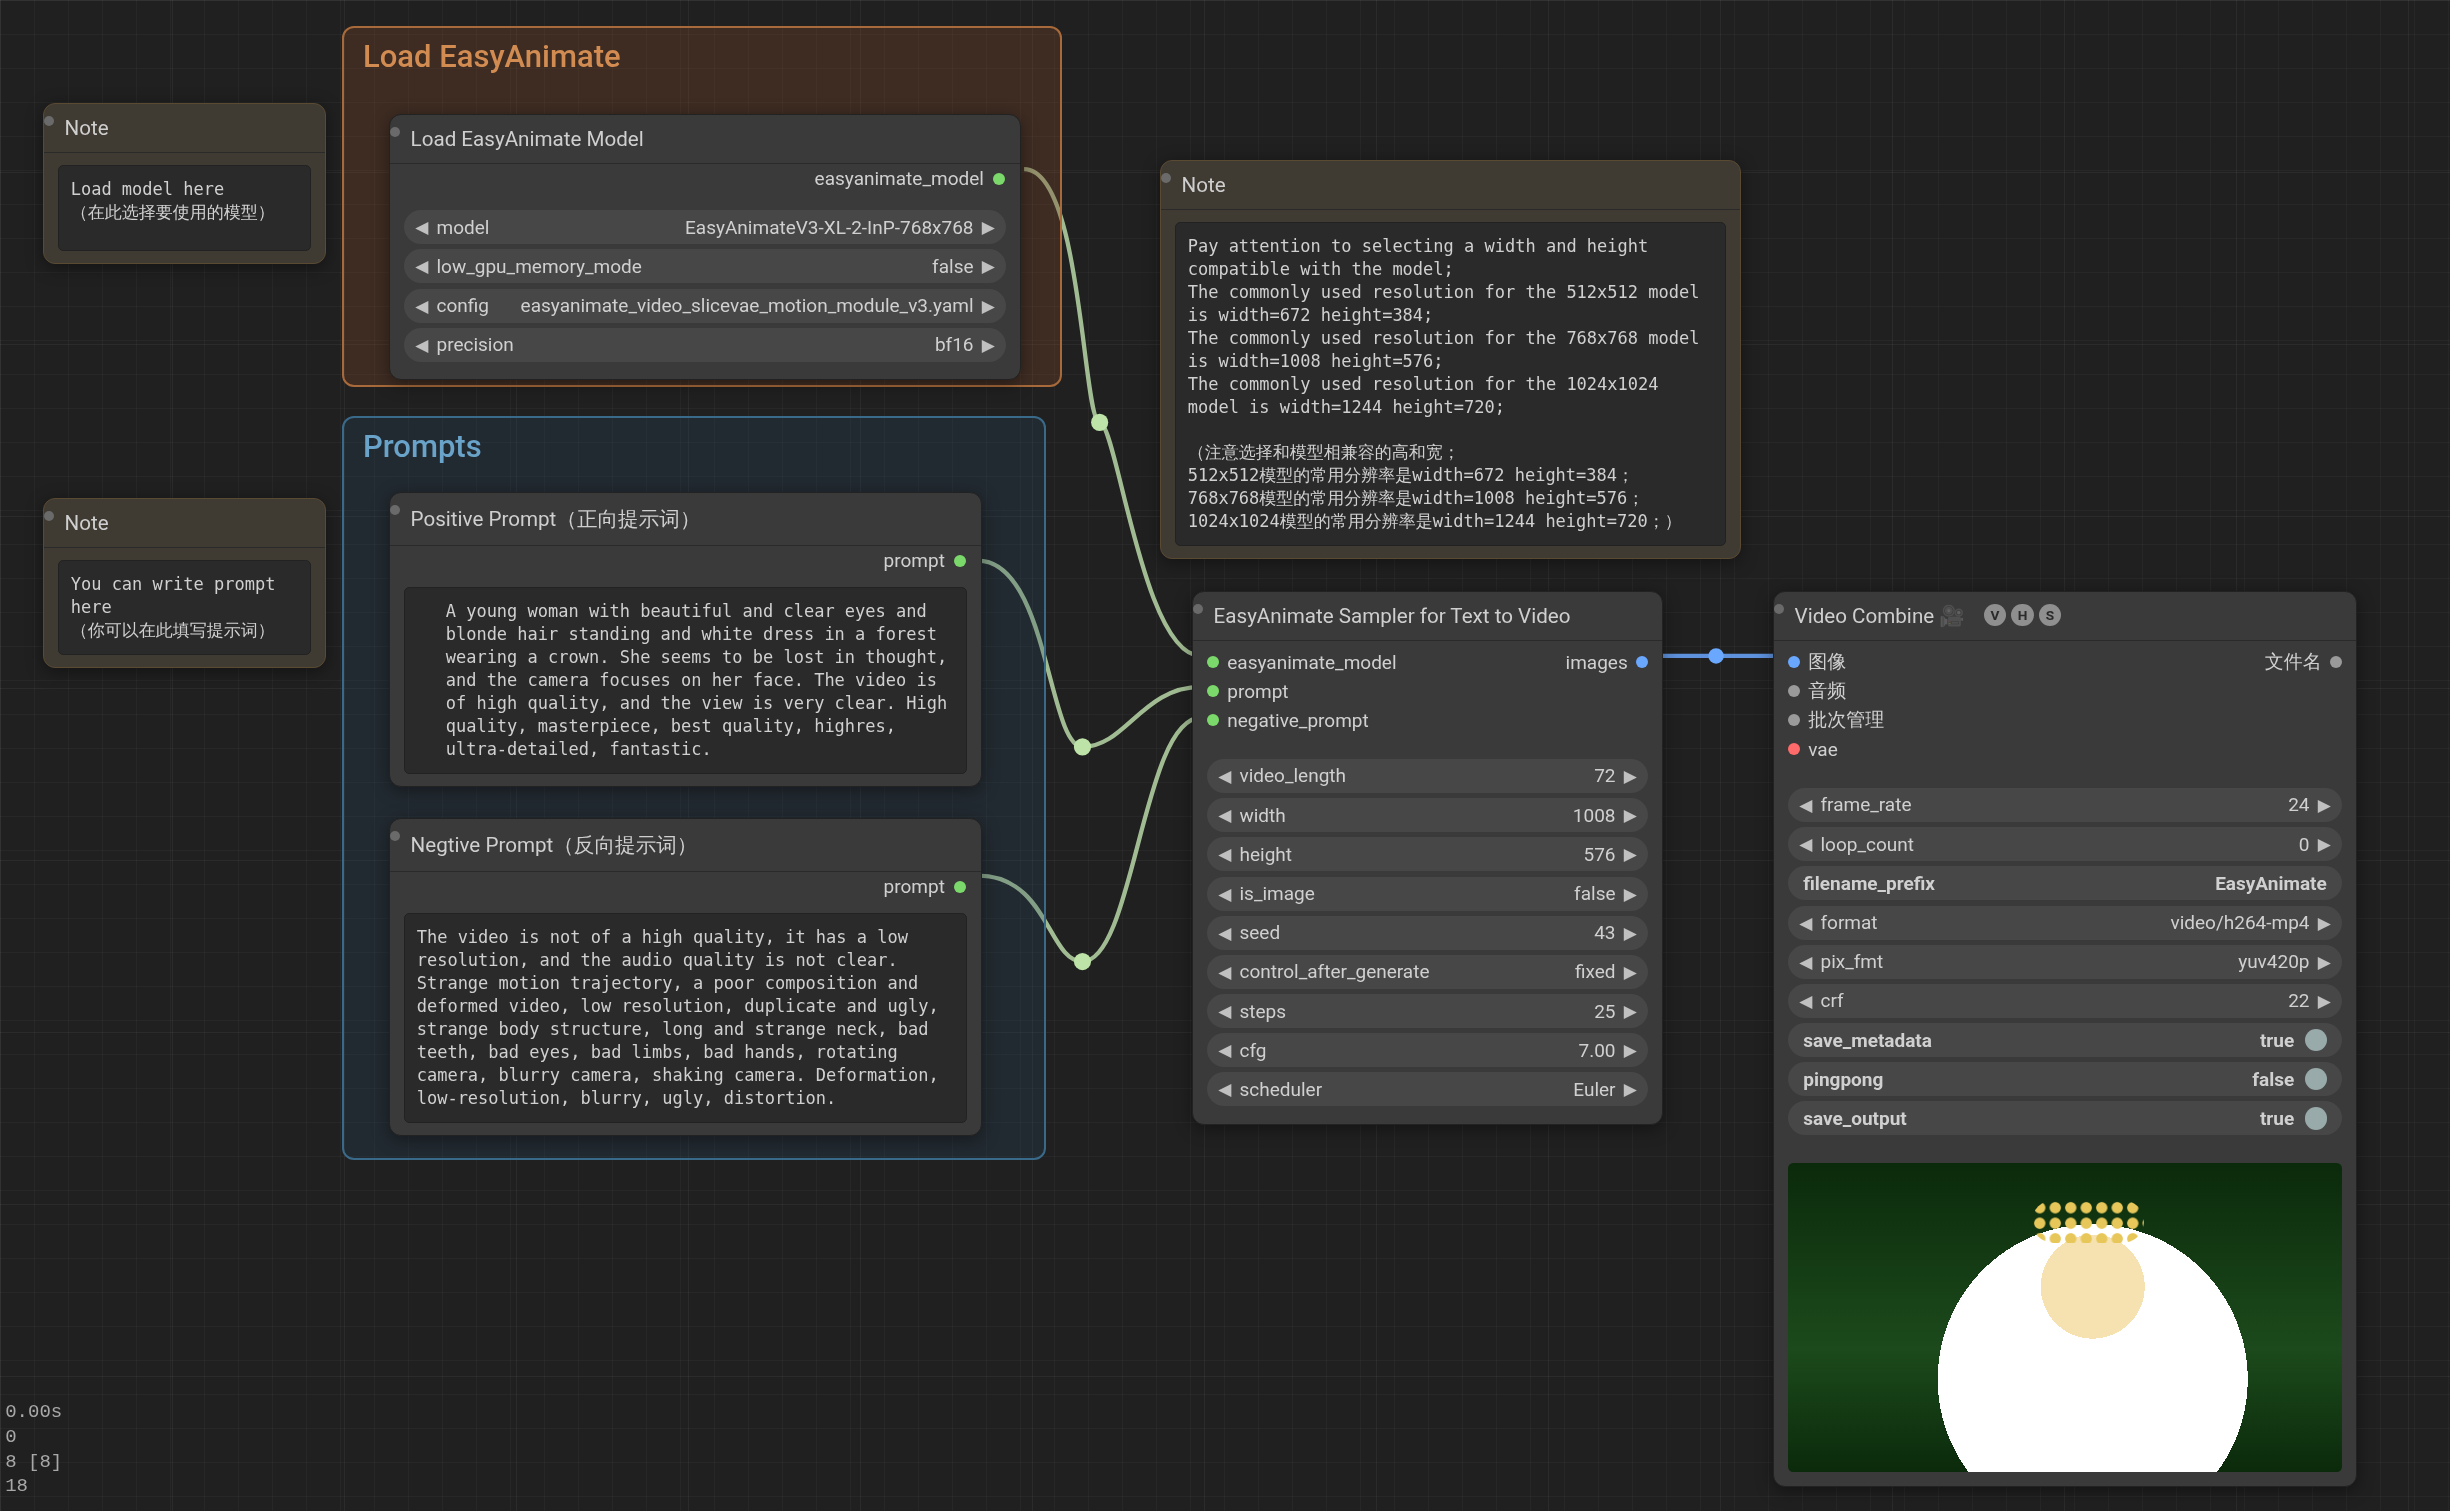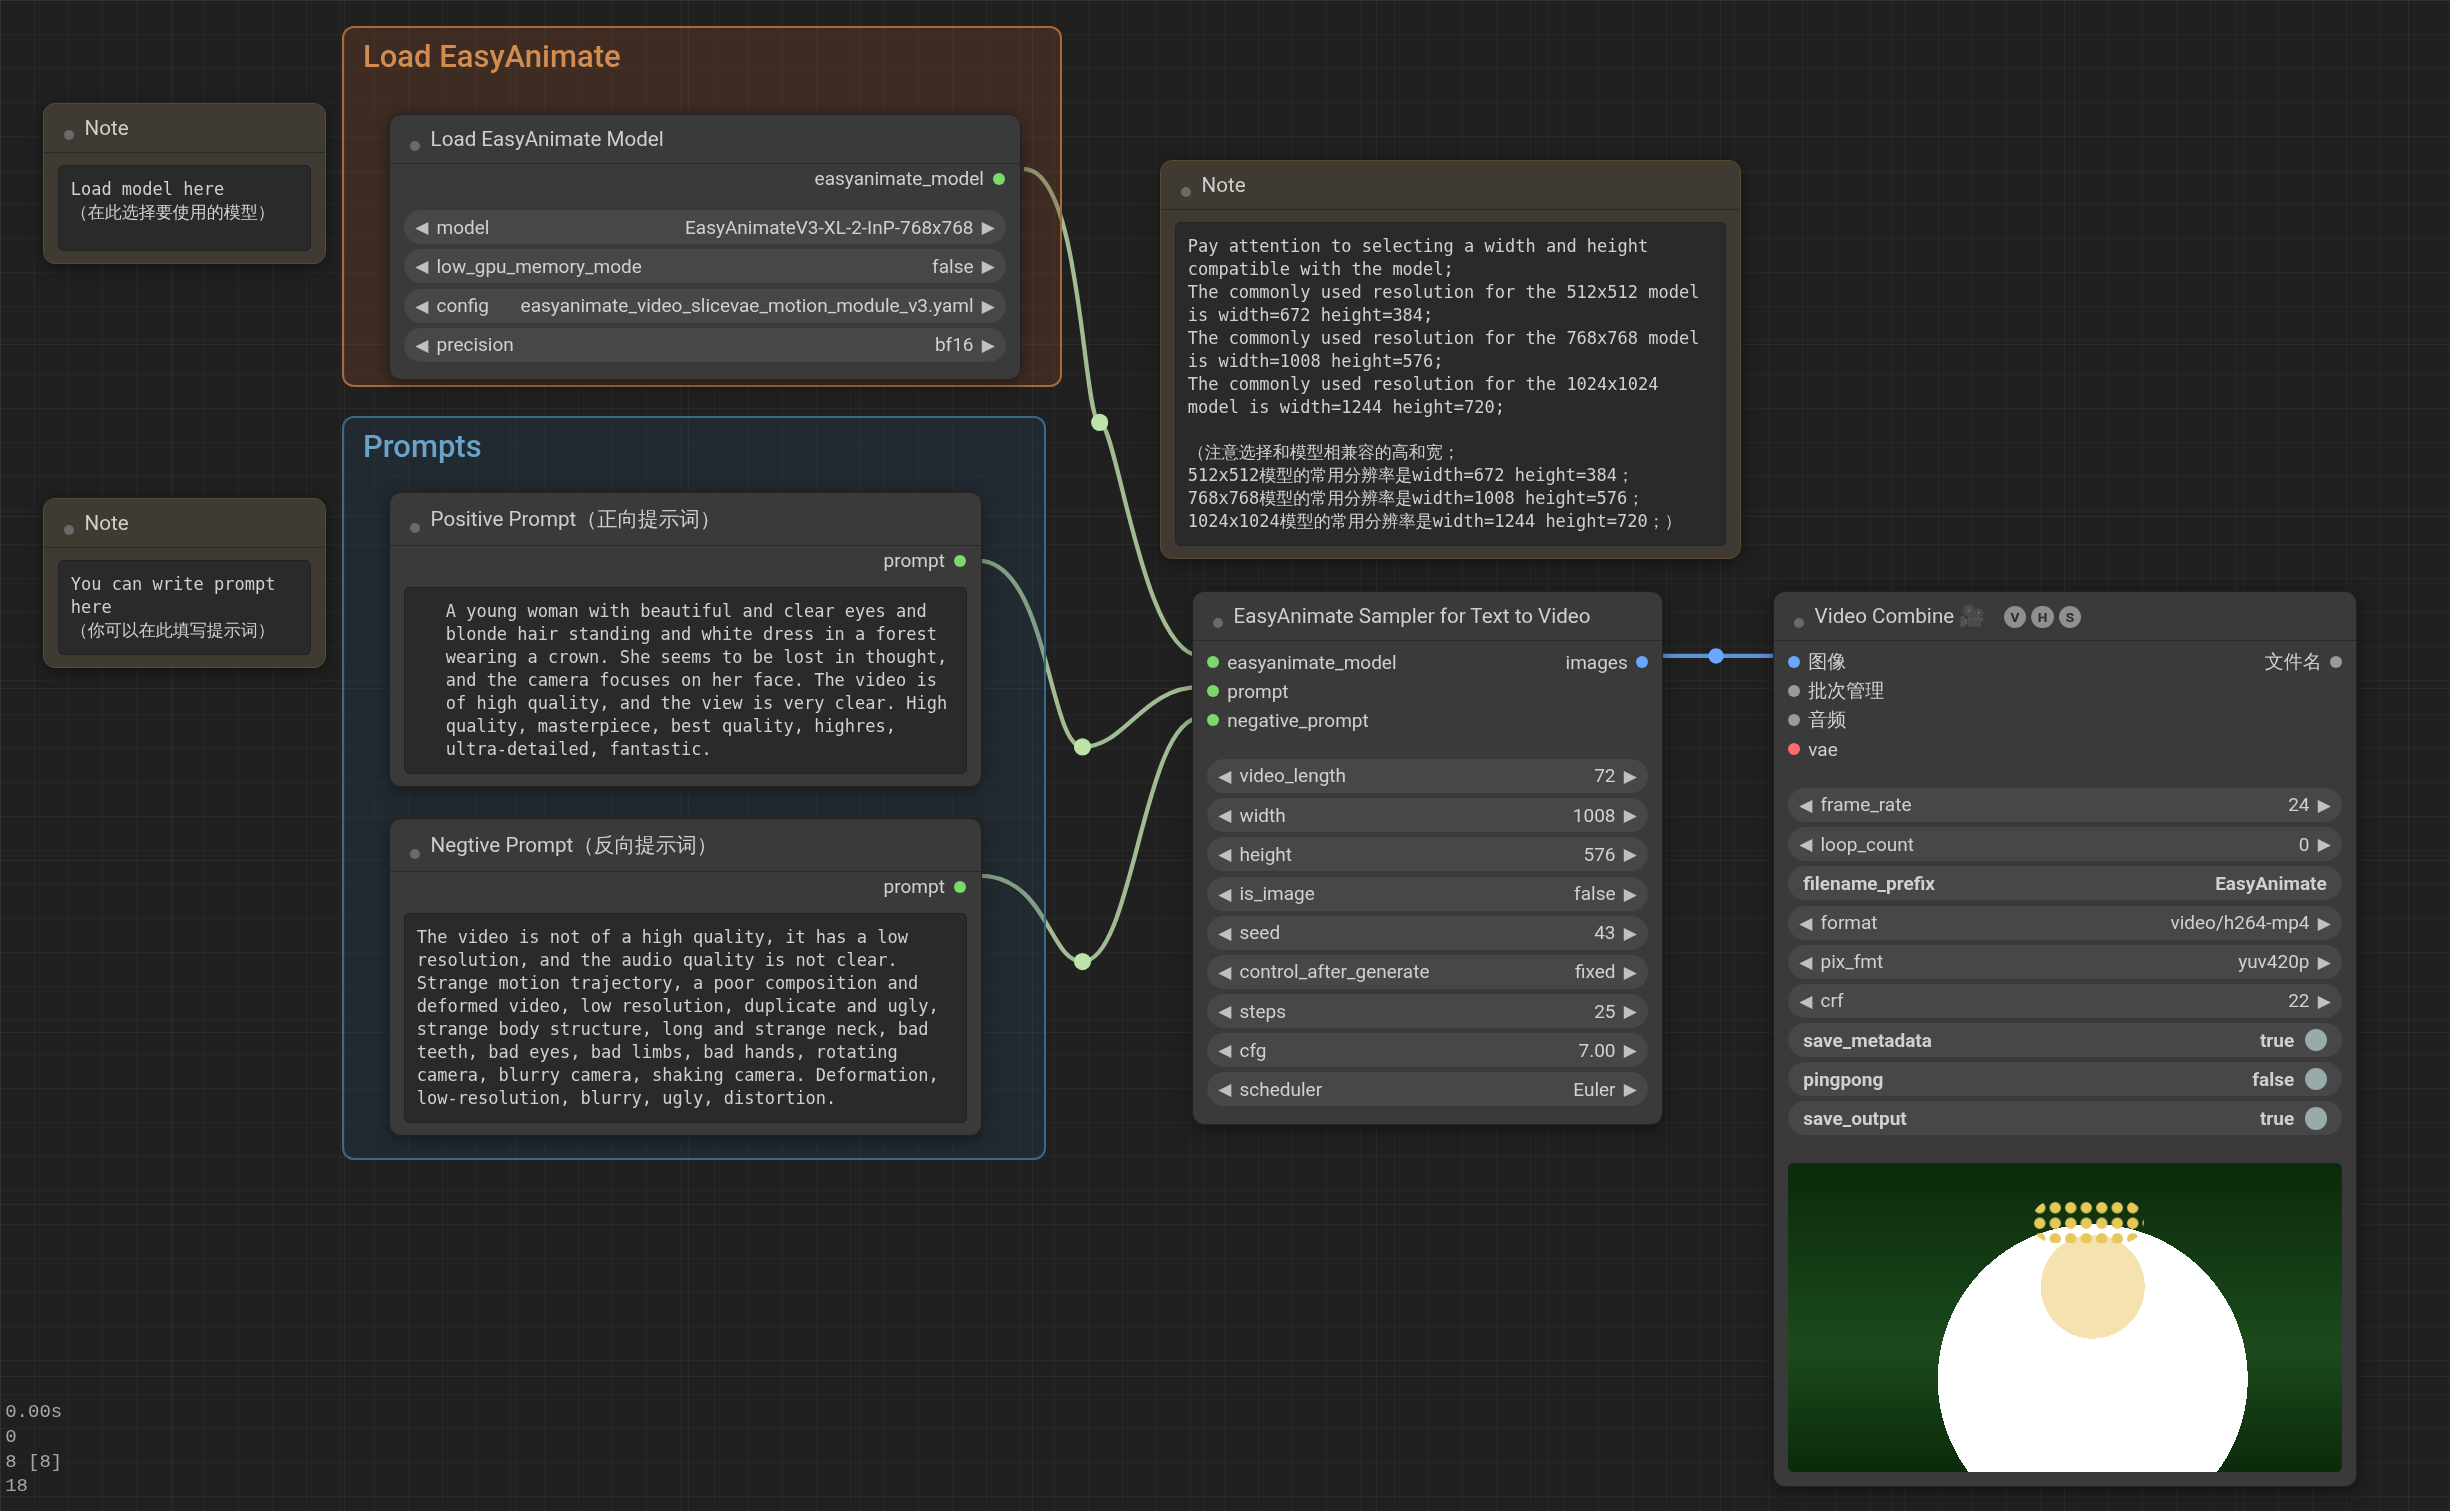--- a/index.html
+++ b/index.html
@@ -22,21 +22,21 @@
   .group.orange { border-color:#a86a3a; background:rgba(120,70,40,0.35); }
   .group.blue   { border-color:#3a6a8a; background:rgba(40,70,100,0.25); }
   .group-title { font-size:31px; font-weight:500; padding:10.3px 19px; }
   .group.orange .group-title{ color:#d28c52; }
   .group.blue .group-title  { color:#6aa3c9; }
   
   .node {
     position:absolute; background:#3a3a3a; border-radius:12px; border:0.9px solid #222; box-shadow:0 3.4px 17px rgba(0,0,0,.4);
   }
   .node.note { background:#3f3a32; border-color:#5a4a32; }
-  .node-title { display:flex; align-items:flex-end; gap:10.3px; padding:12px 20px; font-size:20.6px; color:#cfcfcf; border-bottom:0.9px solid #2a2a2a;}
+  .node-title { display:flex; align-items:flex-start; gap:10.3px; padding:12px 0; font-size:20.6px; color:#cfcfcf; border-bottom:0.9px solid #2a2a2a;}
   .node-title .dot{ width:10.3px;height:10.3px;border-radius:50%;background:#6a6a6a; }
   .node-body { padding:12px 13.7px; }
   
   .param-row{
     display:flex; align-items:center; justify-content:space-between;
     background:#474747; border-radius:17px; height:34px; margin:5.2px 0; padding:0 8.6px;
     font-size:19px; color:#d0d0d0;
   }
   .param-row .arrow{ width:19px; text-align:center; color:#c0c0c0; font-size:17px; }
   .param-row .label{ flex:0 0 auto; padding:0 5.2px; }
@@ -329,27 +329,27 @@
             <span>图像</span>
           </div>
           <div class="out-label" style="position:static;">
             <span>文件名</span>
             <span class="port-dot c-grey"></span>
           </div>
         </div>
         <div class="port-row">
       <div class="port-left">
         <span class="port-dot c-grey"></span>
-            <span>批次管理</span>
+            <span>音频</span>
           </div>
         </div>
         <div class="port-row">
       <div class="port-left">
         <span class="port-dot c-grey"></span>
-            <span>音频</span>
+            <span>批次管理</span>
           </div>
         </div>
         <div class="port-row">
       <div class="port-left">
         <span class="port-dot c-red"></span>
             <span>vae</span>
           </div>
         </div>
       </div>
     <div class="node-body" id="combine-rows">

